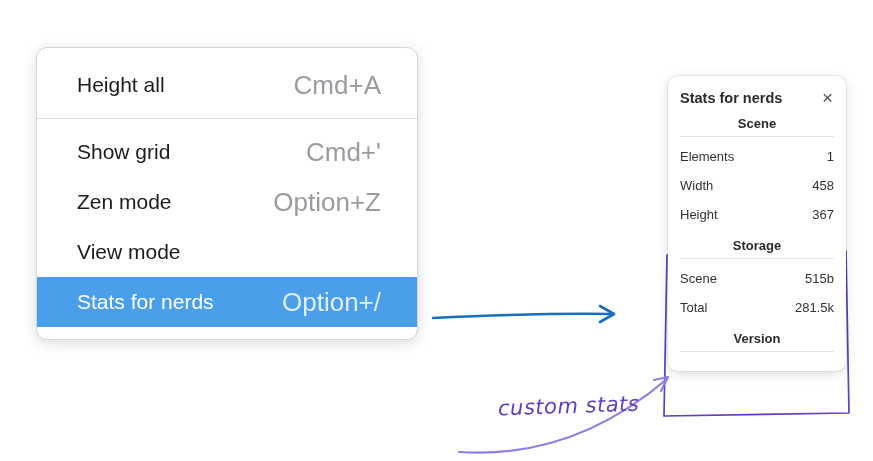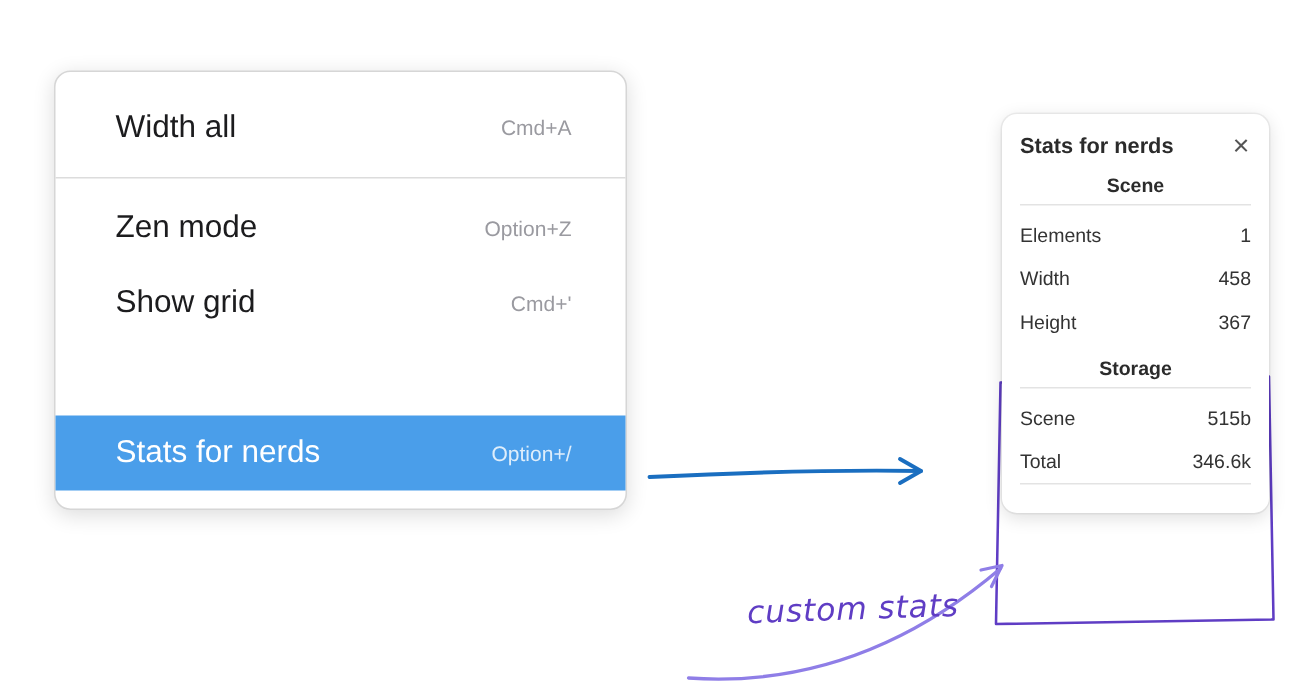--- a/index.html
+++ b/index.html
@@ -15,21 +15,21 @@
     position:absolute; left:36px; top:47px; width:382px;
     background:#fff; border:1px solid #d6d6d6; border-radius:11px;
     box-shadow:0 3px 14px rgba(0,0,0,.14);
     padding:12px 0; box-sizing:border-box;
   }
   .menu-item {
     display:flex; justify-content:space-between; align-items:center;
     height:50px; padding:0 36px 0 40px;
     font-size:21px; color:#1c1c1e; cursor:default;
   }
-  .mi-shortcut { font-size:14px; color:#9a9aa0; }
+  .mi-shortcut { font-size:26px; color:#9a9aa0; }
   .menu-item.selected { background:var(--selection-blue); }
   .menu-item.selected .mi-label { color:#ffffff; }
   .menu-item.selected .mi-shortcut { color:rgba(255,255,255,.82);margin-left:10px; }
   .menu-divider { height:1px; background:#dcdcdc; margin:8px 0; }
 
   
   .panel {
     position:absolute; left:668px; top:76px; width:178px;
     background:#fff; border-radius:10px;
     box-shadow:0 0 0 1px rgba(0,0,0,.06), 0 3px 12px rgba(0,0,0,.13);
@@ -63,33 +63,34 @@
     transform:rotate(-2deg); white-space:nowrap;
   }
 </style>
 </head>
 <body>
 
 <div class="canvas">
 
   <div class="menu" id="menu">
       <div class="menu-item">
-        <span class="mi-label">Width all</span>
+        <span class="mi-label">Height all</span>
         <span class="mi-shortcut">Cmd+A</span>
       </div>
       <div class="menu-divider"></div>
+      <div class="menu-item">
+        <span class="mi-label">Show grid</span>
+        <span class="mi-shortcut">Cmd+'</span>
+      </div>
       <div class="menu-item">
         <span class="mi-label">Zen mode</span>
         <span class="mi-shortcut">Option+Z</span>
       </div>
       <div class="menu-item">
-        <span class="mi-label">Show grid</span>
-        <span class="mi-shortcut">Cmd+'</span>
-      </div>
-      <div class="menu-item">
+        <span class="mi-label">View mode</span>
       </div>
       <div class="menu-item selected">
         <span class="mi-label">Stats for nerds</span>
         <span class="mi-shortcut">Option+/</span>
       </div>
     </div>
 
   <svg class="overlay" width="873" height="461" viewBox="0 0 873 461">
 
     <path class="stroke-blue" d="M 433 318 C 495 315, 560 313, 614 314"></path>
@@ -122,21 +123,22 @@
           <span class="stat-value">367</span>
         </div>
         <div class="sec-heading">Storage</div>
         <div class="sec-divider"></div>
         <div class="stat-row">
           <span class="stat-label">Scene</span>
           <span class="stat-value">515b</span>
         </div>
         <div class="stat-row">
           <span class="stat-label">Total</span>
-          <span class="stat-value">346.6k</span>
+          <span class="stat-value">281.5k</span>
         </div>
+        <div class="sec-heading">Version</div>
         <div class="sec-divider"></div>
       </div>
   </div>
 
   <div class="annotation-label">custom stats</div>
 
 </div>
 
 </body></html>

